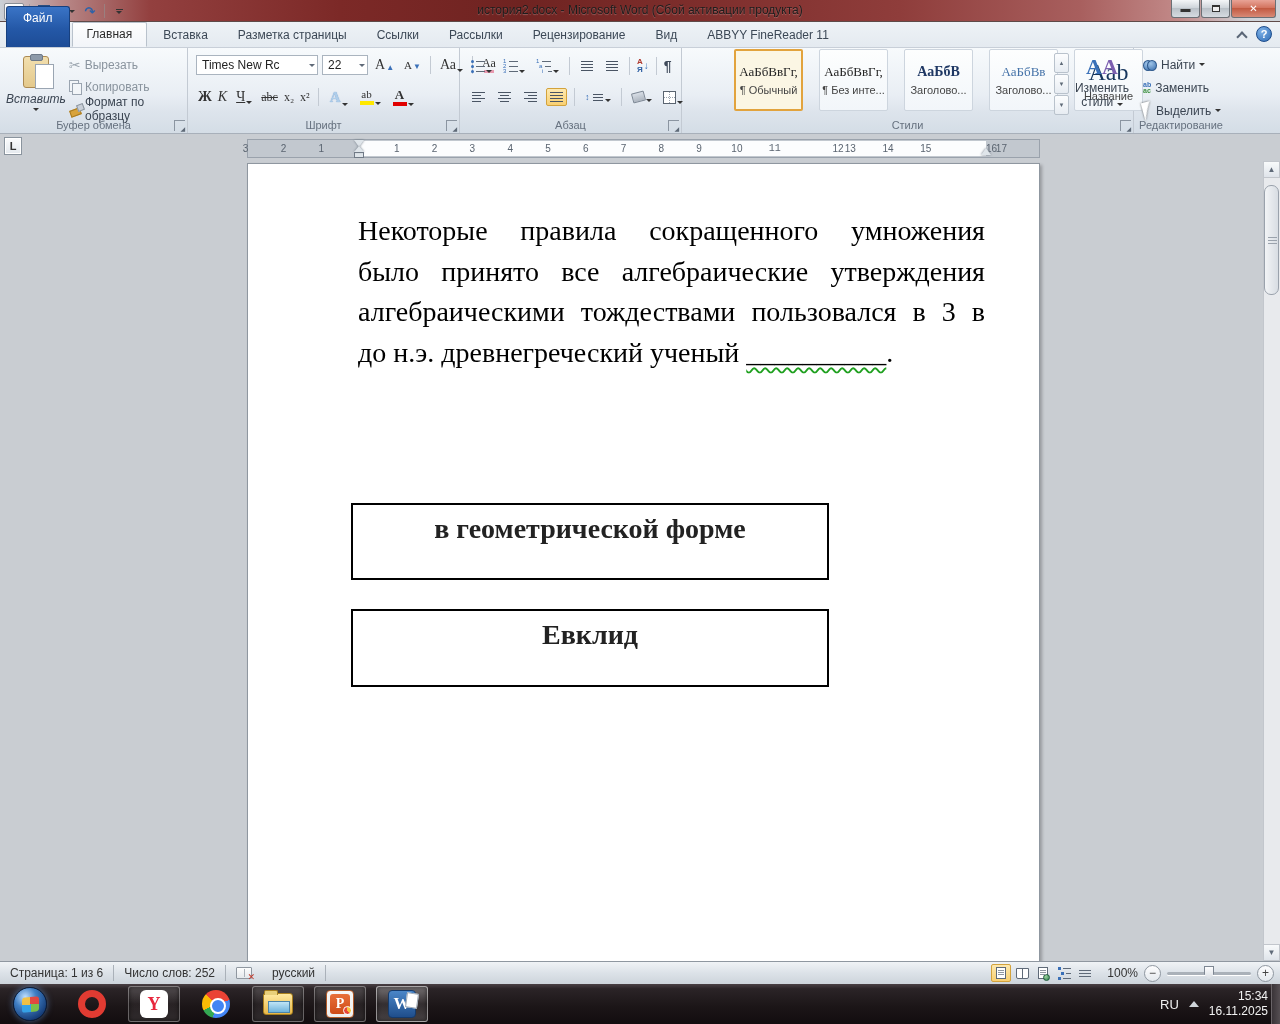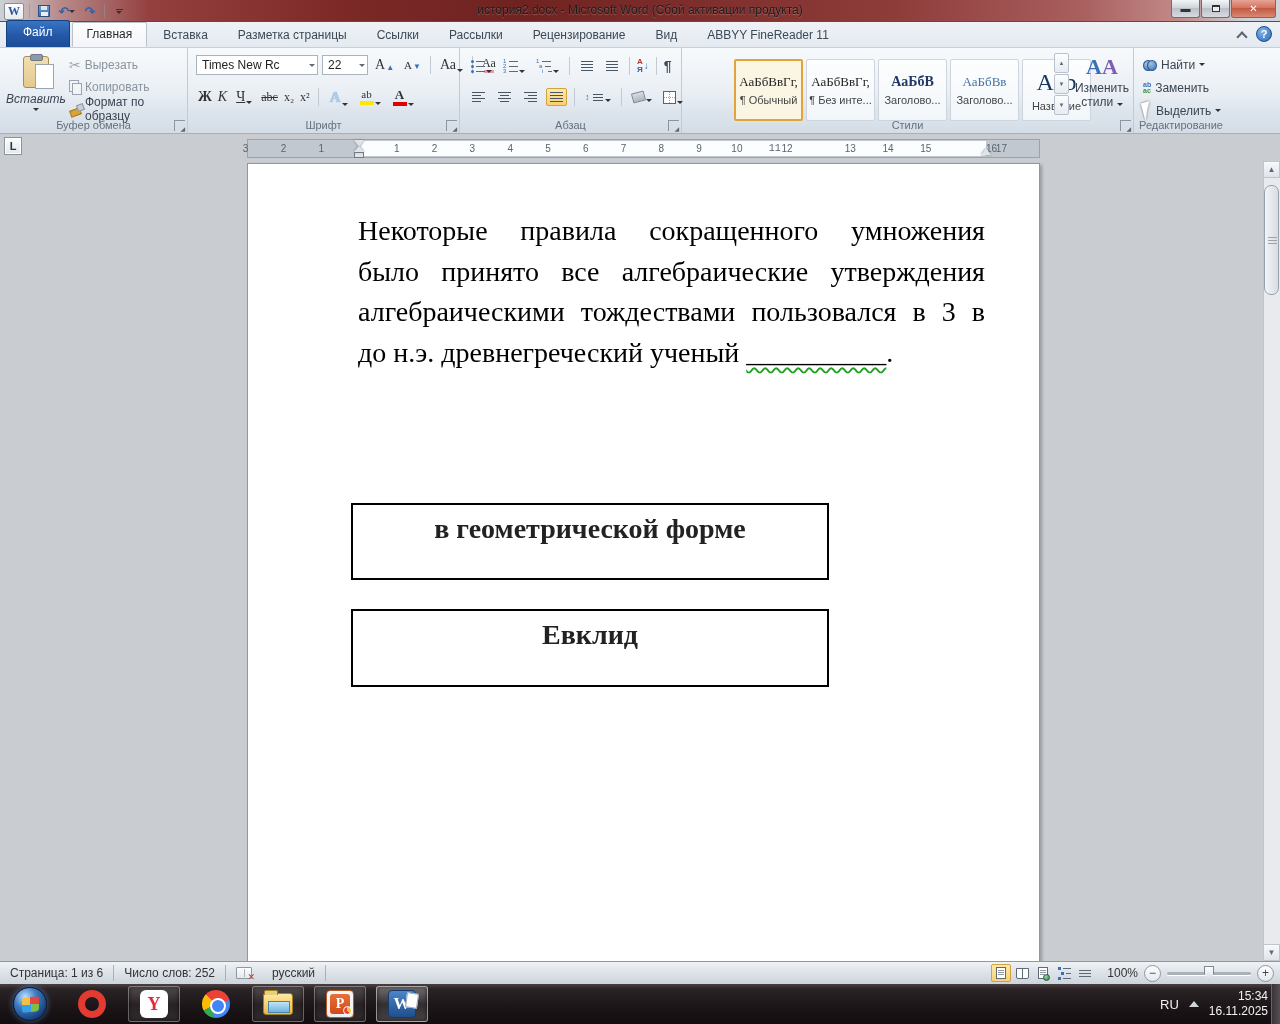--- a/index.html
+++ b/index.html
@@ -25,21 +25,21 @@
   .title-text { position:absolute; left:0; right:0; top:3px; text-align:center; font-size:12px; color:#1d1d1d; text-shadow:0 1px 1px rgba(255,255,255,.25); }
   .winbtns { position:absolute; right:4px; top:0; display:flex; }
   .winbtn { width:29px; height:18px; border:1px solid #6a6f75; border-top:none; background:linear-gradient(#f4f6f8,#cfd5db 45%,#bac1c8 50%,#d6dbe1); display:flex; align-items:center; justify-content:center; font-size:10px; color:#333; border-radius:0 0 3px 3px; margin-left:1px; }
   .winbtn.close { width:45px; background:linear-gradient(#e8a396,#d3745f 45%,#c25a42 50%,#d88a76); color:#fff; font-weight:bold; }
   .restore-glyph { width:8px; height:7px; border:1px solid #333; border-top:2px solid #333; background:#eee; }
 
   
   .tabrow { position:absolute; left:0; top:22px; width:1280px; height:26px; background:linear-gradient(#eef2f6,#e4eaf0); border-bottom:1px solid #c8cfd8; }
   .tabs { position:absolute; left:6px; bottom:0; display:flex; align-items:flex-end; }
   .tab { padding:4px 14px 5px; font-size:12px; color:#3c4document856; color:#3c4856; margin-right:2px; }
-  .tab-file { background:linear-gradient(#3a74c6,#2458a7 55%,#1d4c96); color:#fff; border-radius:3px 3px 0 0; border:1px solid #17407f; border-bottom:none; padding:4px 16px 8px; }
+  .tab-file { background:linear-gradient(#3a74c6,#2458a7 55%,#1d4c96); color:#fff; border-radius:3px 3px 0 0; border:1px solid #17407f; border-bottom:none; padding:4px 16px 22px; }
   .tab-active { background:linear-gradient(#fefefe,#f2f5f9); border:1px solid #b9c2cc; border-bottom:1px solid #f2f5f9; border-radius:2px 2px 0 0; color:#2b2b2b; }
   .tabrow-right { position:absolute; right:8px; top:4px; display:flex; align-items:center; gap:10px; }
   .chev-up { width:8px; height:8px; position:relative; }
   .chev-up::before { content:""; position:absolute; left:0; top:3px; width:6px; height:6px; border-left:2px solid #5a6676; border-top:2px solid #5a6676; transform:rotate(45deg); }
   .help-btn { width:16px; height:16px; border-radius:50%; background:radial-gradient(circle at 35% 30%,#7fb2e8,#2e6cb5); color:#fff; font-weight:bold; font-size:11px; display:flex; align-items:center; justify-content:center; border:1px solid #1d4c8c; }
 
   
   .ribbon { position:absolute; left:0; top:48px; width:1280px; height:86px;
     background:linear-gradient(#f7fafc,#e9eef4 55%,#dde4ec 75%,#d4dde6); border-bottom:1px solid #a8b0ba; }
   .rgroup { position:absolute; top:0; height:85px; border-right:1px solid #c3cad3; }
@@ -99,21 +99,21 @@
   .pilcrow { font-size:14px; color:#3f4a5a; font-weight:bold; }
   .spacing-ic { display:flex; align-items:center; gap:2px; }
   .spacing-ic .ud { font-size:9px; color:#3a70b8; line-height:1; }
   .bucket { width:13px; height:10px; background:linear-gradient(#d8dee6,#aeb6c0); border:1px solid #7d8794; transform:rotate(-15deg); border-radius:1px; }
   .borders-ic { width:13px; height:13px; border:1px solid #5a6470; position:relative; background:#fff; }
   .borders-ic::before { content:""; position:absolute; left:50%; top:0; bottom:0; border-left:1px dotted #9aa4b0; }
   .borders-ic::after { content:""; position:absolute; top:50%; left:0; right:0; border-top:1px dotted #9aa4b0; }
 
   
   .g-styles { left:682px; width:452px; }
-  .chips { position:absolute; left:8px; top:11px; display:flex; gap:3px;padding-left:44px; }
+  .chips { position:absolute; left:8px; top:1px; display:flex; gap:16px;padding-left:44px; }
   .chip { width:69px; height:62px; background:linear-gradient(#fdfefe,#f2f6fa); border:1px solid #cdd5de; border-radius:2px; display:flex; flex-direction:column; align-items:center; justify-content:center; gap:4px; }
   .chip.selected { border:2px solid #e2a33d; background:#fbf6e4; }
   .chip .preview { font-family:"Liberation Serif",serif; font-size:13px; color:#222; white-space:nowrap; }
   .chip .preview.h1 { font-weight:bold; color:#1f3864; font-size:14px; }
   .chip .preview.h2 { color:#4472a8; font-size:13px; }
   .chip .preview.title { font-size:24px; color:#17365d; }
   .chip .cname { font-size:11px; color:#444; white-space:nowrap; max-width:64px; overflow:hidden; }
   .chip-scroll { position:absolute; left:372px; top:5px; width:15px; height:62px; display:flex; flex-direction:column; gap:1px; }
   .chip-scroll .sb { flex:1; background:linear-gradient(#fcfdfe,#e7ecf2); border:1px solid #b9c2cc; display:flex; align-items:center; justify-content:center; font-size:6px; color:#5f6a78; border-radius:2px; }
   .change-styles { position:absolute; left:392px; top:4px; width:56px; height:76px; display:flex; flex-direction:column; align-items:center; padding-top:4px; }
@@ -575,21 +575,21 @@
           <span class="rnum" style="left: 186.58px;">2</span>
           <span class="rnum" style="left: 224.37px;">3</span>
           <span class="rnum" style="left: 262.16px;">4</span>
           <span class="rnum" style="left: 299.95px;">5</span>
           <span class="rnum" style="left: 337.74px;">6</span>
           <span class="rnum" style="left: 375.53px;">7</span>
           <span class="rnum" style="left: 413.32px;">8</span>
           <span class="rnum" style="left: 451.11px;">9</span>
           <span class="rnum" style="left: 488.9px;">10</span>
           <span class="rnum" style="left: 526.69px; font-family: Liberation Mono, monospace;">11</span>
-          <span class="rnum" style="left: 539px;">12</span>
+          <span class="rnum" style="left: 590px;">12</span>
           <span class="rnum" style="left: 602.27px;">13</span>
           <span class="rnum" style="left: 640.06px;">14</span>
           <span class="rnum" style="left: 677.85px;">15</span>
           <span class="rnum" style="left: 715.64px; margin-left: 28px;">16</span>
           <span class="rnum" style="left: 753.43px;">17</span>
         </div>
       <div class="ind-first"></div>
       <div class="ind-left">
           <span class="tri"></span>
           <span class="sq"></span>

